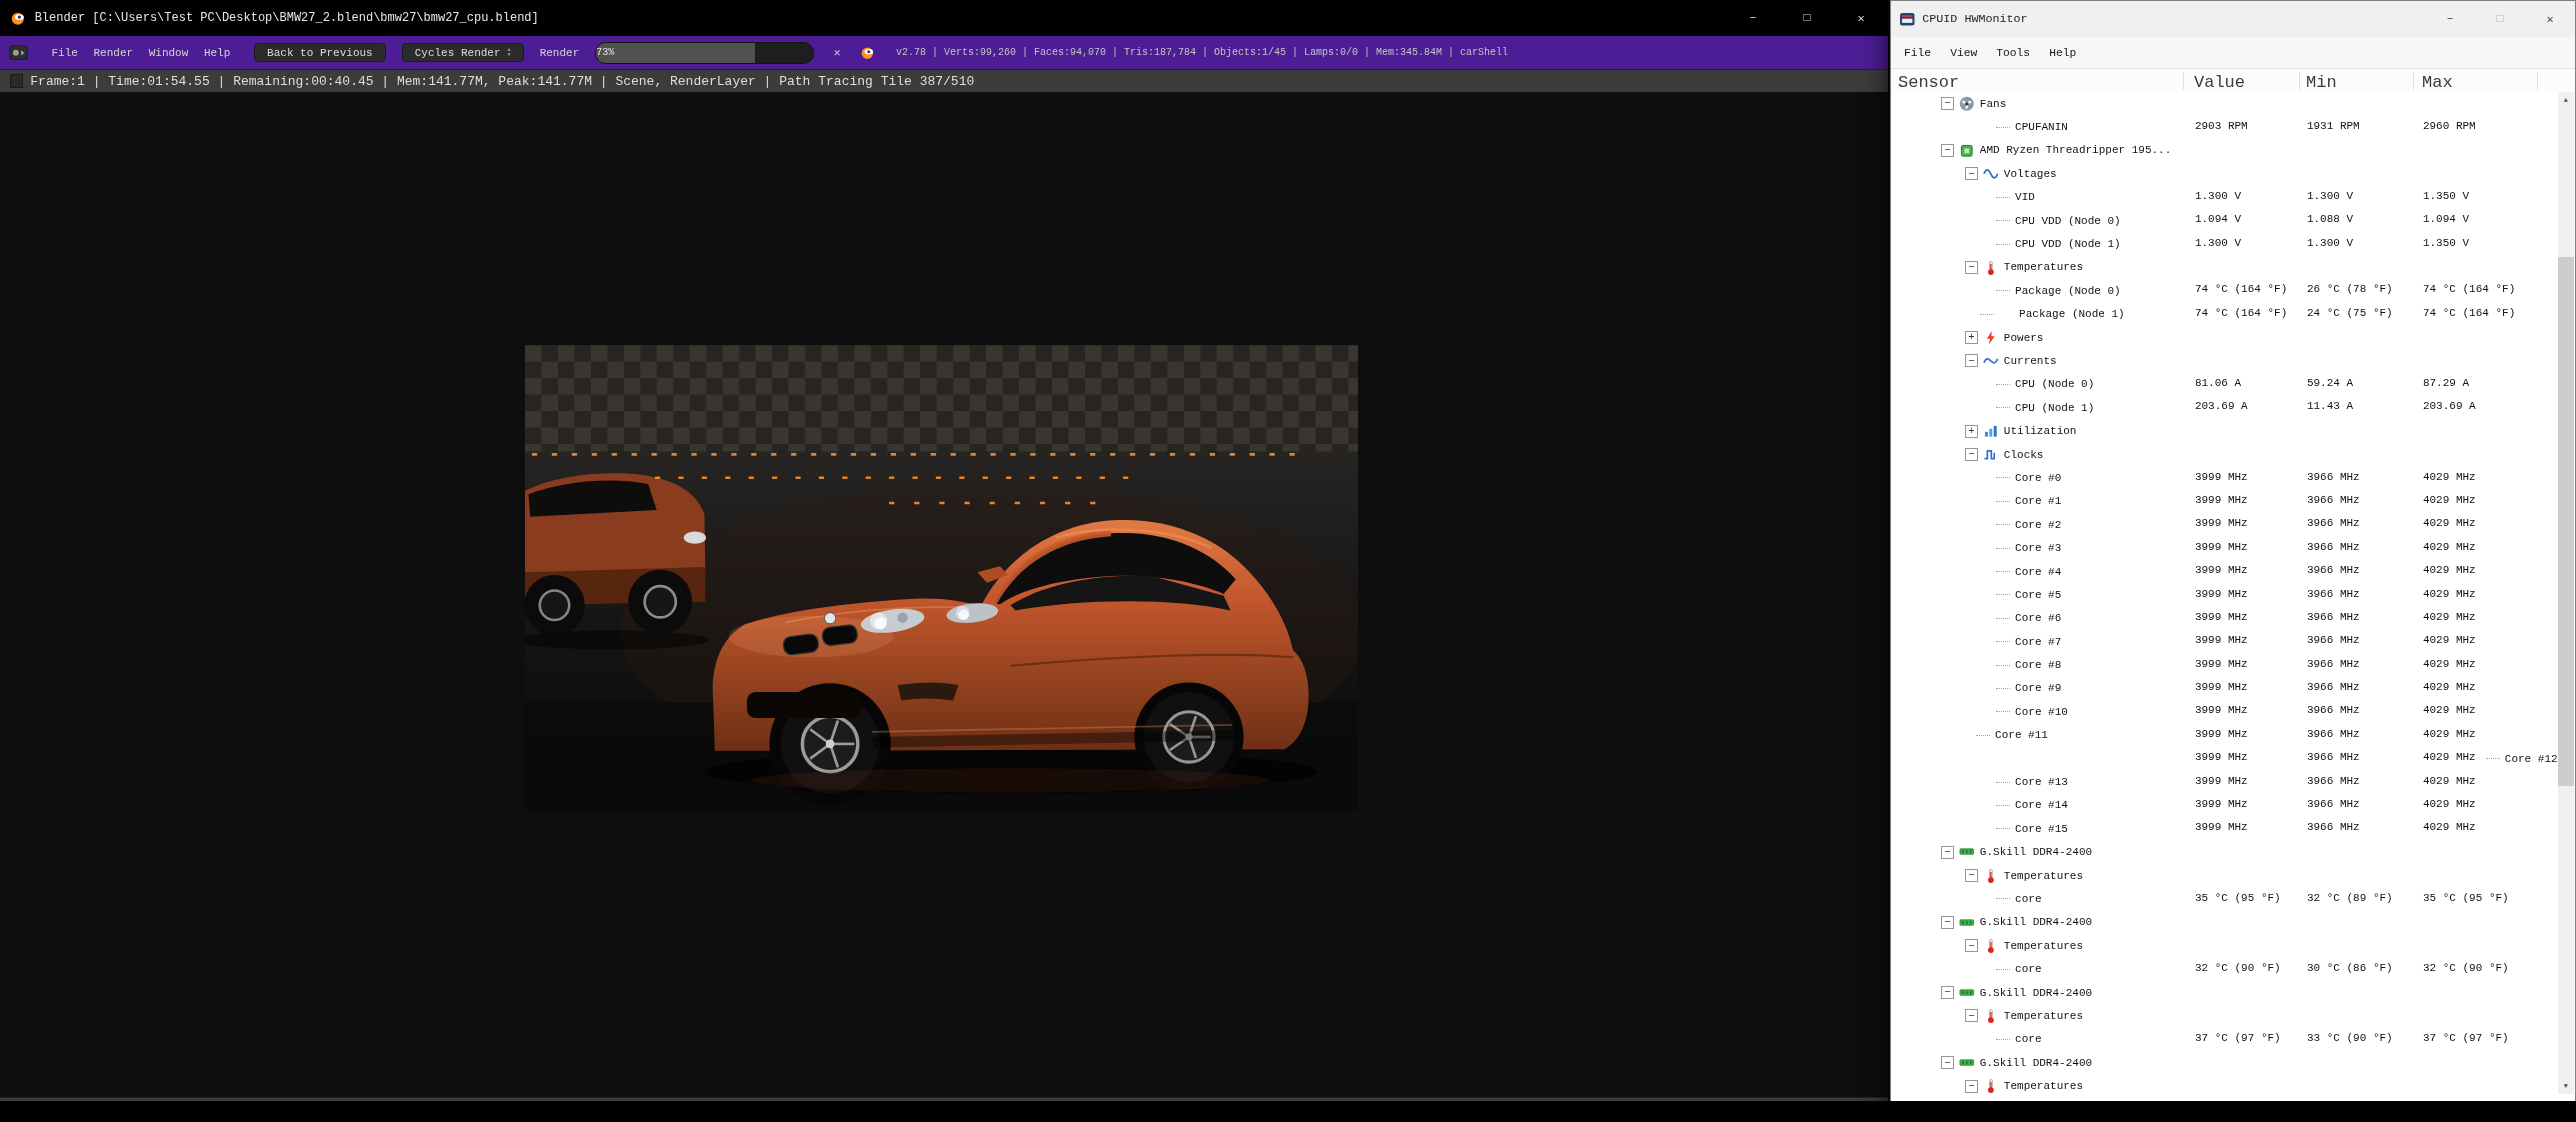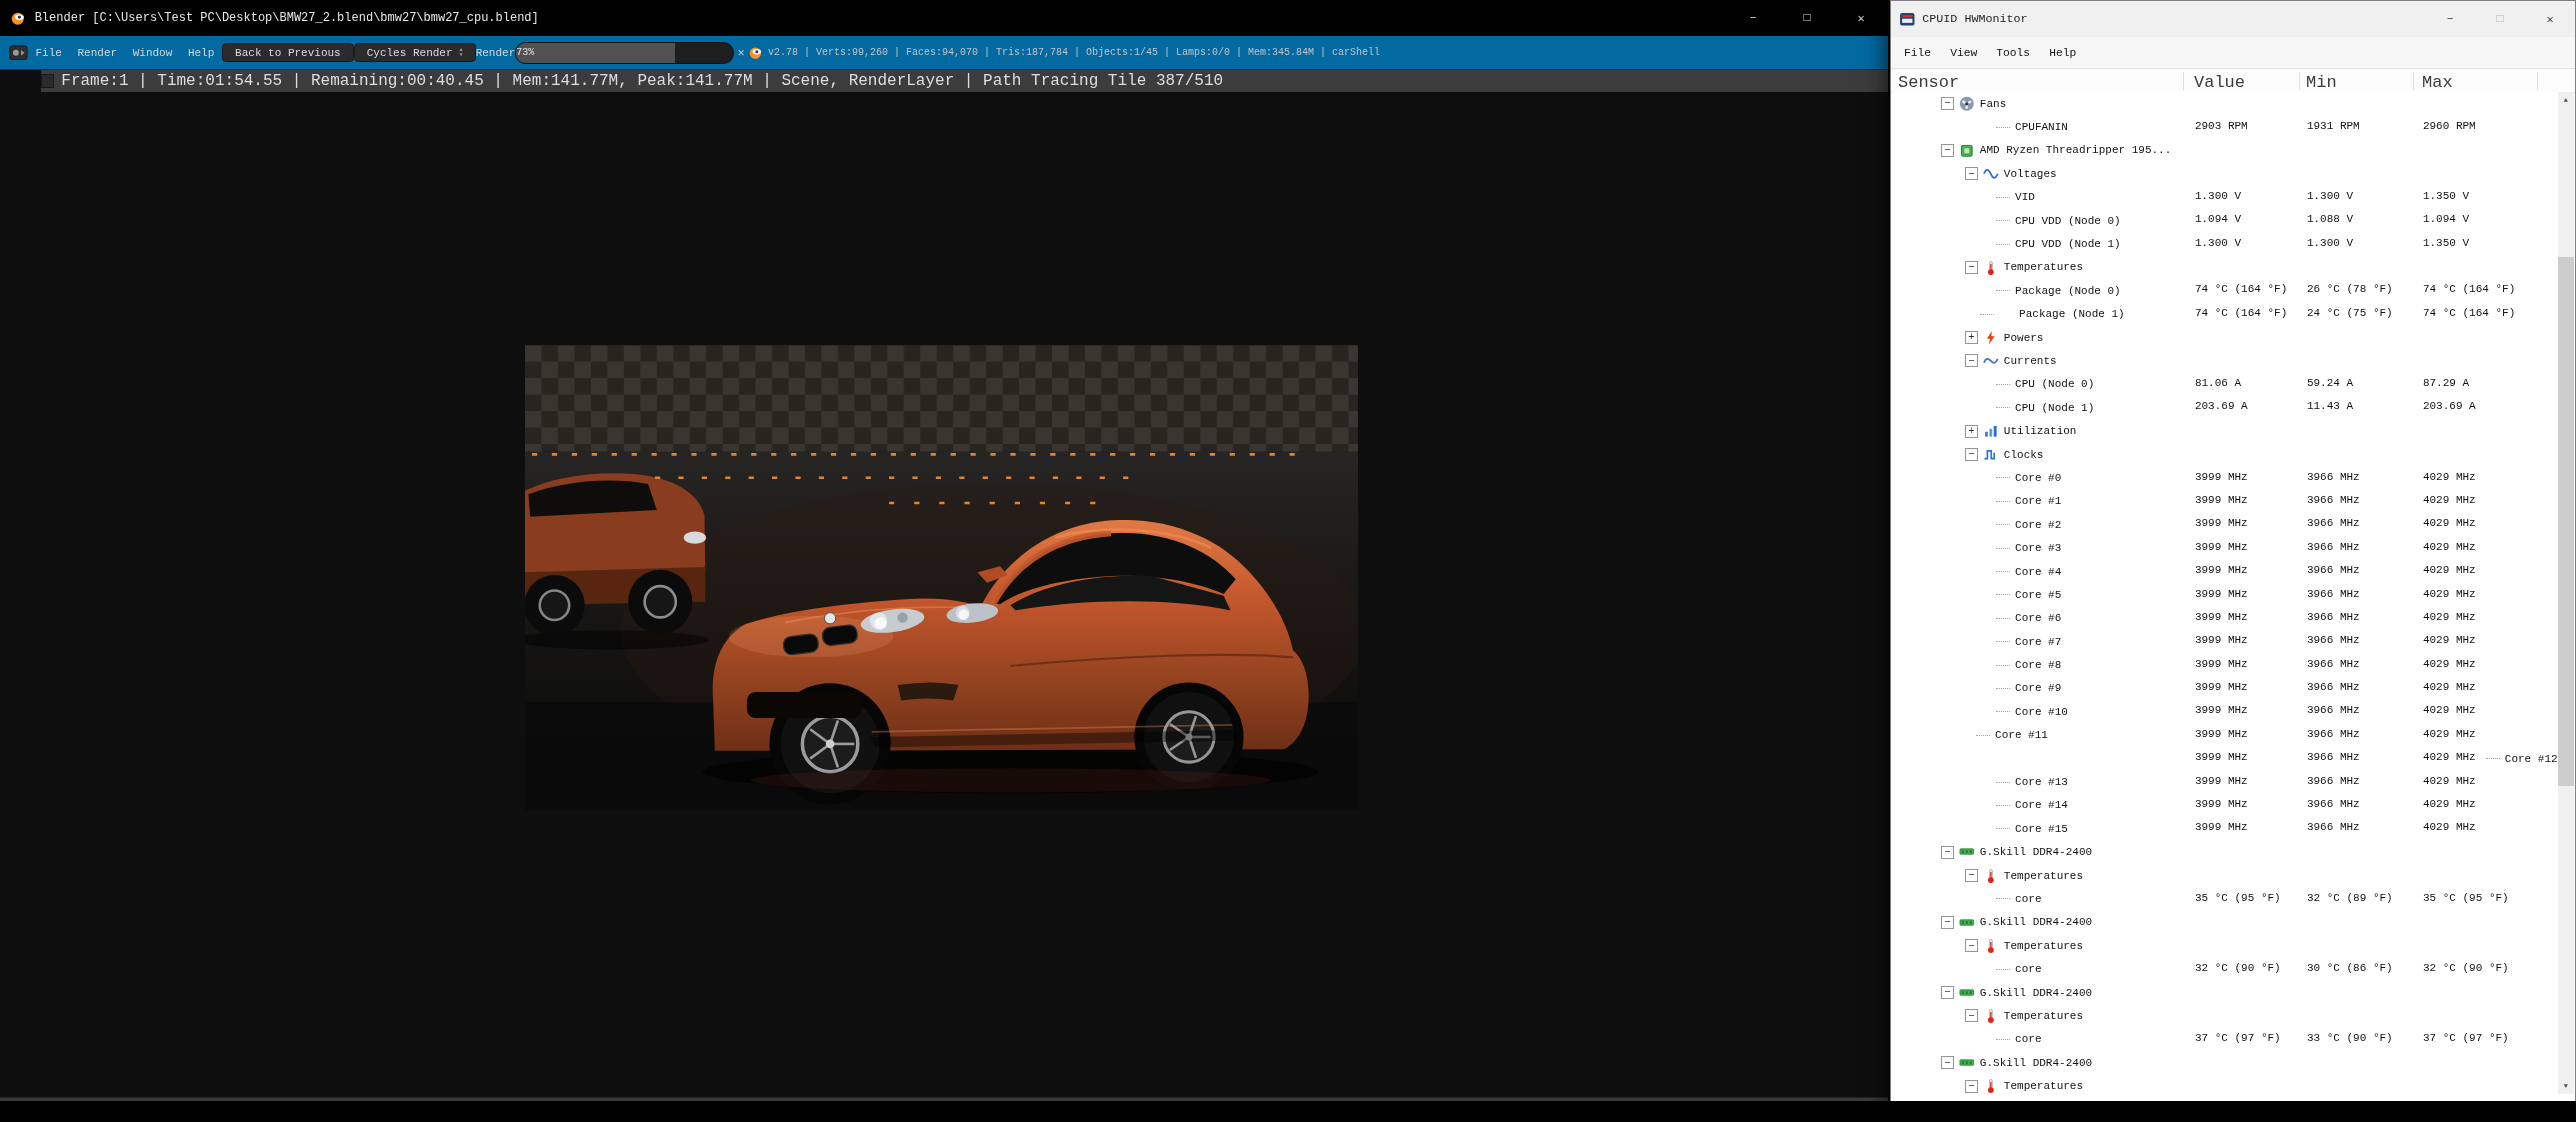--- a/index.html
+++ b/index.html
@@ -5,34 +5,34 @@
   html,body{margin:0;padding:0;background:#000;}
   .screen{position:relative;width:2576px;height:1101px;overflow:hidden;background:#0a0a0a;
           font-family:Liberation Mono, monospace;-webkit-font-smoothing:antialiased;}
 
   
   .bw{position:absolute;left:0;top:0;width:1888px;height:1123px;background:#0e0e0e;}
   .bw-title{height:36px;background:#010101;display:flex;align-items:center;color:#e8e8e8;font-size:12px;}
   .bw-title .app-icon{width:15.6px;height:15.6px;margin:0 8.7px 0 10.4px;flex:0 0 auto;}
   .win-btns{margin-left:auto;display:flex;height:100%;}
   .win-btn{width:54px;height:36px;display:flex;align-items:center;justify-content:center;font-size:12px;color:#d6d6d6;}
-  .bw-header{height:33px;background:#0369a1;border-bottom:0.9px solid #242424;display:flex;align-items:center;
-             color:#d6d6d6;font-size:11px;padding:0 8.7px;gap:0;white-space:nowrap;}
+  .bw-header{height:33px;background:#4c1d95;border-bottom:0.9px solid #242424;display:flex;align-items:center;
+             color:#d6d6d6;font-size:11px;padding:0 8.7px;gap:16px;white-space:nowrap;}
   .menu-item{padding:0 7.8px;cursor:default;}
   .bw-btn{background:#2b2b2b;border:0.9px solid #1a1a1a;border-radius:4.3px;padding:2.6px 12px;color:#dcdcdc;
           display:flex;align-items:center;gap:7px;}
   .arrows{display:inline-flex;flex-direction:column;font-size:5.2px;line-height:4.3px;color:#9a9a9a;}
   .progress{width:217px;height:20px;background:#1e1e1e;border:0.9px solid #141414;border-radius:10.4px;
             position:relative;overflow:hidden;flex:0 0 auto;}
   .progress .fill{position:absolute;left:0;top:0;bottom:0;background:#515151;}
   .progress .txt{position:relative;text-align:center;line-height:20px;font-size:10px;color:#e4e4e4;}
   .cancel-x{color:#c9c9c9;font-size:11.3px;padding:0 3.5px;}
   .bw-stats{color:#c4c4c4;font-size:10px;margin-left:5.2px;}
   .bw-status{height:22px;background:#3c3c3c;border-bottom:0.9px solid #1e1e1e;display:flex;align-items:center;
-             padding:0 0;color:#dedede;font-size:16px;gap:7px;margin-left:41px;}
+             padding:0 10px;color:#dedede;font-size:13px;gap:7px;}
   .bw-status .mini-box{width:11.3px;height:11.3px;background:#2a2a2a;border:0.9px solid #1a1a1a;flex:0 0 auto;}
   .bw-view{position:absolute;top:92px;bottom:25px;left:0;right:0;background:#0e0e0e;overflow:hidden;}
   .render-wrap{position:absolute;left:525px;top:253px;width:833px;height:465px;}
   .bw-footer{position:absolute;left:0;right:0;bottom:0;height:25px;background:#3a3a3a;border-top:0.9px solid #222;
              display:flex;align-items:center;gap:7px;padding:0 7px;color:#d2d2d2;font-size:10.4px;white-space:nowrap;}
   .widget{background:#262626;border:0.9px solid #181818;border-radius:4.3px;padding:1.7px 8.7px;display:flex;
           align-items:center;gap:6px;color:#d8d8d8;}
   .icon-btn{width:19px;height:17.3px;display:flex;align-items:center;justify-content:center;color:#b9b9b9;font-size:10.4px;}
   .rgb-dots{display:flex;align-items:center;margin-left:3.5px;}
   .rgb-dots span{width:9.5px;height:9.5px;border-radius:50%;display:inline-block;border:0.9px solid rgba(0,0,0,.5);}

